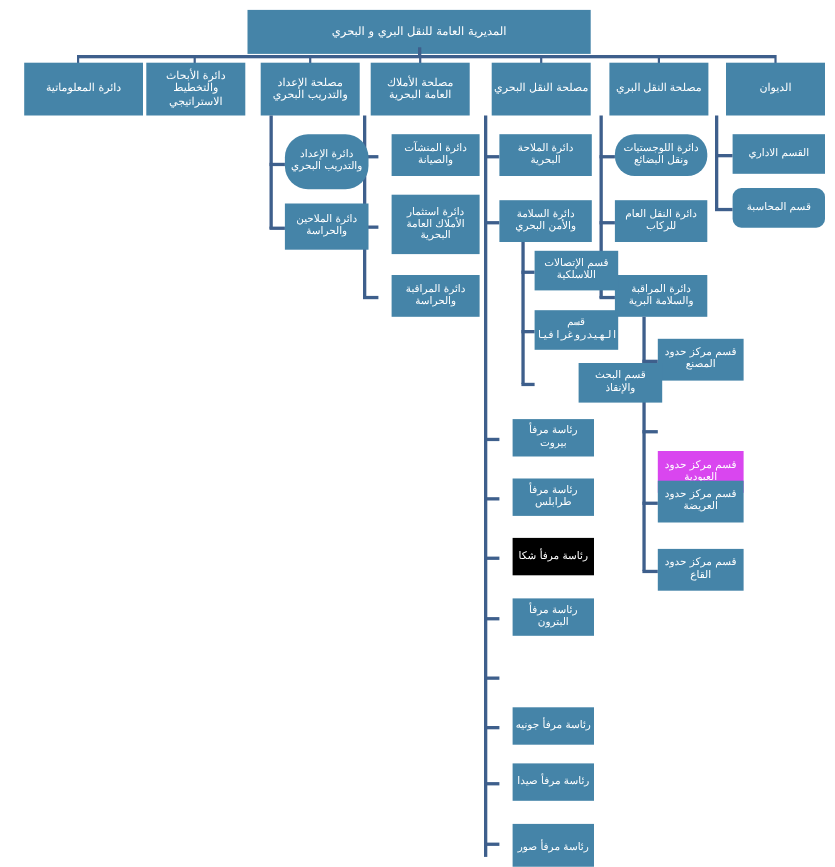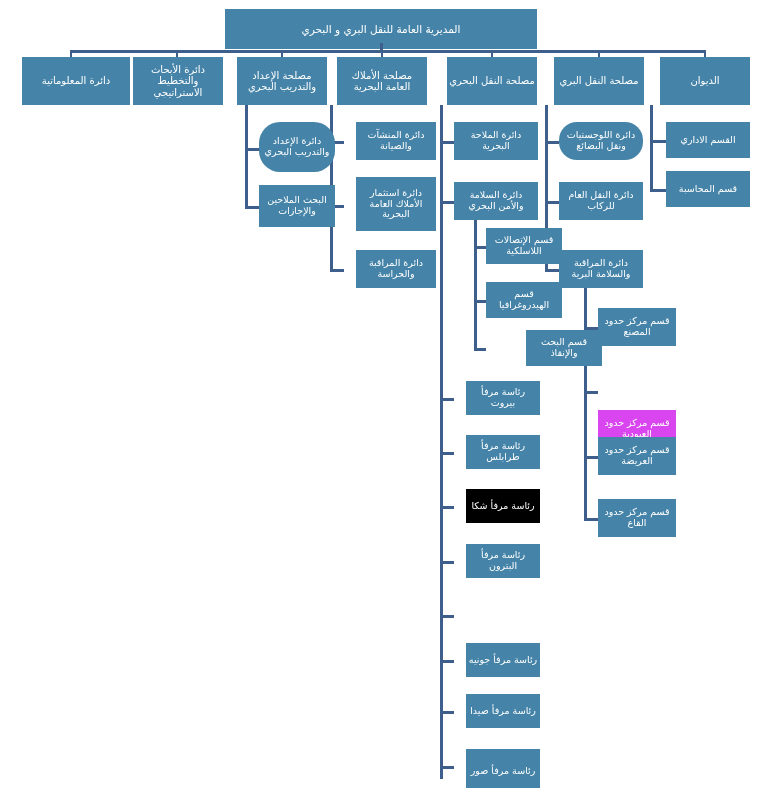--- a/index.html
+++ b/index.html
@@ -75,30 +75,30 @@
   <div class="node lvl1" style="left: 22px; top: 57px; width: 108px; height: 48px; background: rgb(69, 132, 168); color: rgb(255, 255, 255);">دائرة المعلوماتية</div>
 
   <div class="node lvl1" style="left: 133px; top: 57px; width: 90px; height: 48px; background: rgb(69, 132, 168); color: rgb(255, 255, 255);">دائرة الأبحاث والتخطيط الاستراتيجي</div>
 
   <div class="node lvl1" style="left: 237px; top: 57px; width: 90px; height: 48px; background: rgb(69, 132, 168); color: rgb(255, 255, 255);">مصلحة الإعداد والتدريب البحري</div>
 
   <div class="node lvl1" style="left: 337px; top: 57px; width: 90px; height: 48px; background: rgb(69, 132, 168); color: rgb(255, 255, 255);">مصلحة الأملاك العامة البحرية</div>
 
   <div class="node lvl1" style="left: 447px; top: 57px; width: 90px; height: 48px; background: rgb(69, 132, 168); color: rgb(255, 255, 255);">مصلحة النقل البحري</div>
 
-  <div class="node lvl1" style="left: 554px; top: 57px; width: 90px; height: 48px; background: rgb(69, 132, 168); color: rgb(255, 255, 255);">مصلحة النقل البري</div>
+  <div class="node lvl1" style="left: 554px; top: 57px; width: 90px; height: 48px; background: rgb(69, 132, 168); color: rgb(255, 255, 255); font-family: Liberation Serif, serif;">مصلحة النقل البري</div>
 
   <div class="node lvl1" style="left: 660px; top: 57px; width: 90px; height: 48px; background: rgb(69, 132, 168); color: rgb(255, 255, 255);">الديوان</div>
 
   <div class="conn thick-v" style="left: 650px; top: 105px; height: 86px; background: rgb(62, 95, 140);"></div>
   <div class="conn thick-h" style="left: 650px; top: 140px; width: 16px; background: rgb(62, 95, 140);"></div>
   <div class="conn thick-h" style="left: 650px; top: 189px; width: 16px; background: rgb(62, 95, 140);"></div>
 
   <div class="node lvl2" style="left: 666px; top: 122px; width: 84px; height: 36px; background: rgb(69, 132, 168); color: rgb(255, 255, 255);">القسم الاداري</div>
-  <div class="node lvl2" style="left: 666px; top: 171px; width: 84px; height: 36px; background: rgb(69, 132, 168); color: rgb(255, 255, 255);">قسم المحاسبة</div>
+  <div class="node lvl2" style="left: 666px; top: 171px; width: 84px; height: 36px; background: rgb(69, 132, 168); color: rgb(255, 255, 255); border-radius: 8px;">قسم المحاسبة</div>
 
   <div class="conn thick-v" style="left: 545px; top: 105px; height: 166px; background: rgb(62, 95, 140);"></div>
   <div class="conn thick-h" style="left: 545px; top: 141px; width: 14px; background: rgb(62, 95, 140);"></div>
   <div class="conn thick-h" style="left: 545px; top: 201px; width: 14px; background: rgb(62, 95, 140);"></div>
   <div class="conn thick-h" style="left: 545px; top: 269px; width: 14px; background: rgb(62, 95, 140);"></div>
 
   <div class="node lvl2" style="left: 559px; top: 122px; width: 84px; height: 38px; background: rgb(69, 132, 168); color: rgb(255, 255, 255); border-radius: 18px;">دائرة اللوجستيات ونقل البضائع</div>
   <div class="node lvl2" style="left: 559px; top: 182px; width: 84px; height: 38px; background: rgb(69, 132, 168); color: rgb(255, 255, 255);">دائرة النقل العام للركاب</div>
   <div class="node lvl2" style="left: 559px; top: 250px; width: 84px; height: 38px; background: rgb(69, 132, 168); color: rgb(255, 255, 255);">دائرة المراقبة والسلامة البرية</div>
 
@@ -119,21 +119,21 @@
 
   <div class="node lvl2" style="left: 454px; top: 122px; width: 84px; height: 38px; background: rgb(69, 132, 168); color: rgb(255, 255, 255);">دائرة الملاحة البحرية</div>
   <div class="node lvl2" style="left: 454px; top: 182px; width: 84px; height: 38px; background: rgb(69, 132, 168); color: rgb(255, 255, 255);">دائرة السلامة والأمن البحري</div>
 
   <div class="conn thick-v" style="left: 474px; top: 220px; height: 129px; background: rgb(62, 95, 140);"></div>
   <div class="conn thick-h" style="left: 474px; top: 246px; width: 12px; background: rgb(62, 95, 140);"></div>
   <div class="conn thick-h" style="left: 474px; top: 300px; width: 12px; background: rgb(62, 95, 140);"></div>
   <div class="conn thick-h" style="left: 474px; top: 348px; width: 12px; background: rgb(62, 95, 140);"></div>
 
   <div class="node lvl3" style="left: 486px; top: 228px; width: 76px; height: 36px; background: rgb(69, 132, 168); color: rgb(255, 255, 255);">قسم الإتصالات اللاسلكية</div>
-  <div class="node lvl3" style="left: 486px; top: 282px; width: 76px; height: 36px; background: rgb(69, 132, 168); color: rgb(255, 255, 255);">قسم الهيدروغرافيا</div>
+  <div class="node lvl3" style="left: 486px; top: 282px; width: 76px; height: 36px; background: rgb(69, 132, 168); color: rgb(255, 255, 255); font-family: Liberation Mono, monospace;">قسم الهيدروغرافيا</div>
   <div class="node lvl3" style="left: 486px; top: 330px; width: 76px; height: 36px; background: rgb(69, 132, 168); color: rgb(255, 255, 255); margin-left: 40px;">قسم البحث والإنقاذ</div>
 
   <div class="conn thick-h" style="left: 440px; top: 398px; width: 14px; background: rgb(62, 95, 140);"></div>
   <div class="conn thick-h" style="left: 440px; top: 452px; width: 14px; background: rgb(62, 95, 140);"></div>
   <div class="conn thick-h" style="left: 440px; top: 506px; width: 14px; background: rgb(62, 95, 140);"></div>
   <div class="conn thick-h" style="left: 440px; top: 561px; width: 14px; background: rgb(62, 95, 140);"></div>
   <div class="conn thick-h" style="left: 440px; top: 615px; width: 14px; background: rgb(62, 95, 140);"></div>
   <div class="conn thick-h" style="left: 440px; top: 660px; width: 14px; background: rgb(62, 95, 140);"></div>
   <div class="conn thick-h" style="left: 440px; top: 711px; width: 14px; background: rgb(62, 95, 140);"></div>
   <div class="conn thick-h" style="left: 440px; top: 766px; width: 14px; background: rgb(62, 95, 140);"></div>
@@ -153,15 +153,15 @@
 
   <div class="node lvl2" style="left: 356px; top: 122px; width: 80px; height: 38px; background: rgb(69, 132, 168); color: rgb(255, 255, 255);">دائرة المنشآت والصيانة</div>
   <div class="node lvl2" style="left: 356px; top: 177px; width: 80px; height: 54px; background: rgb(69, 132, 168); color: rgb(255, 255, 255);">دائرة استثمار الأملاك العامة البحرية</div>
   <div class="node lvl2" style="left: 356px; top: 250px; width: 80px; height: 38px; background: rgb(69, 132, 168); color: rgb(255, 255, 255);">دائرة المراقبة والحراسة</div>
 
   <div class="conn thick-v" style="left: 245px; top: 105px; height: 103px; background: rgb(62, 95, 140);"></div>
   <div class="conn thick-h" style="left: 245px; top: 148px; width: 14px; background: rgb(62, 95, 140);"></div>
   <div class="conn thick-h" style="left: 245px; top: 206px; width: 14px; background: rgb(62, 95, 140);"></div>
 
   <div class="node lvl2" style="left: 259px; top: 122px; width: 76px; height: 50px; background: rgb(69, 132, 168); color: rgb(255, 255, 255); border-radius: 21px;">دائرة الإعداد والتدريب البحري</div>
-  <div class="node lvl2" style="left: 259px; top: 185px; width: 76px; height: 42px; background: rgb(69, 132, 168); color: rgb(255, 255, 255);">البحث الملاحين والإجازات</div>
+  <div class="node lvl2" style="left: 259px; top: 185px; width: 76px; height: 42px; background: rgb(69, 132, 168); color: rgb(255, 255, 255);">دائرة الملاحين والحراسة</div>
 
 </div>
 
 </body></html>

